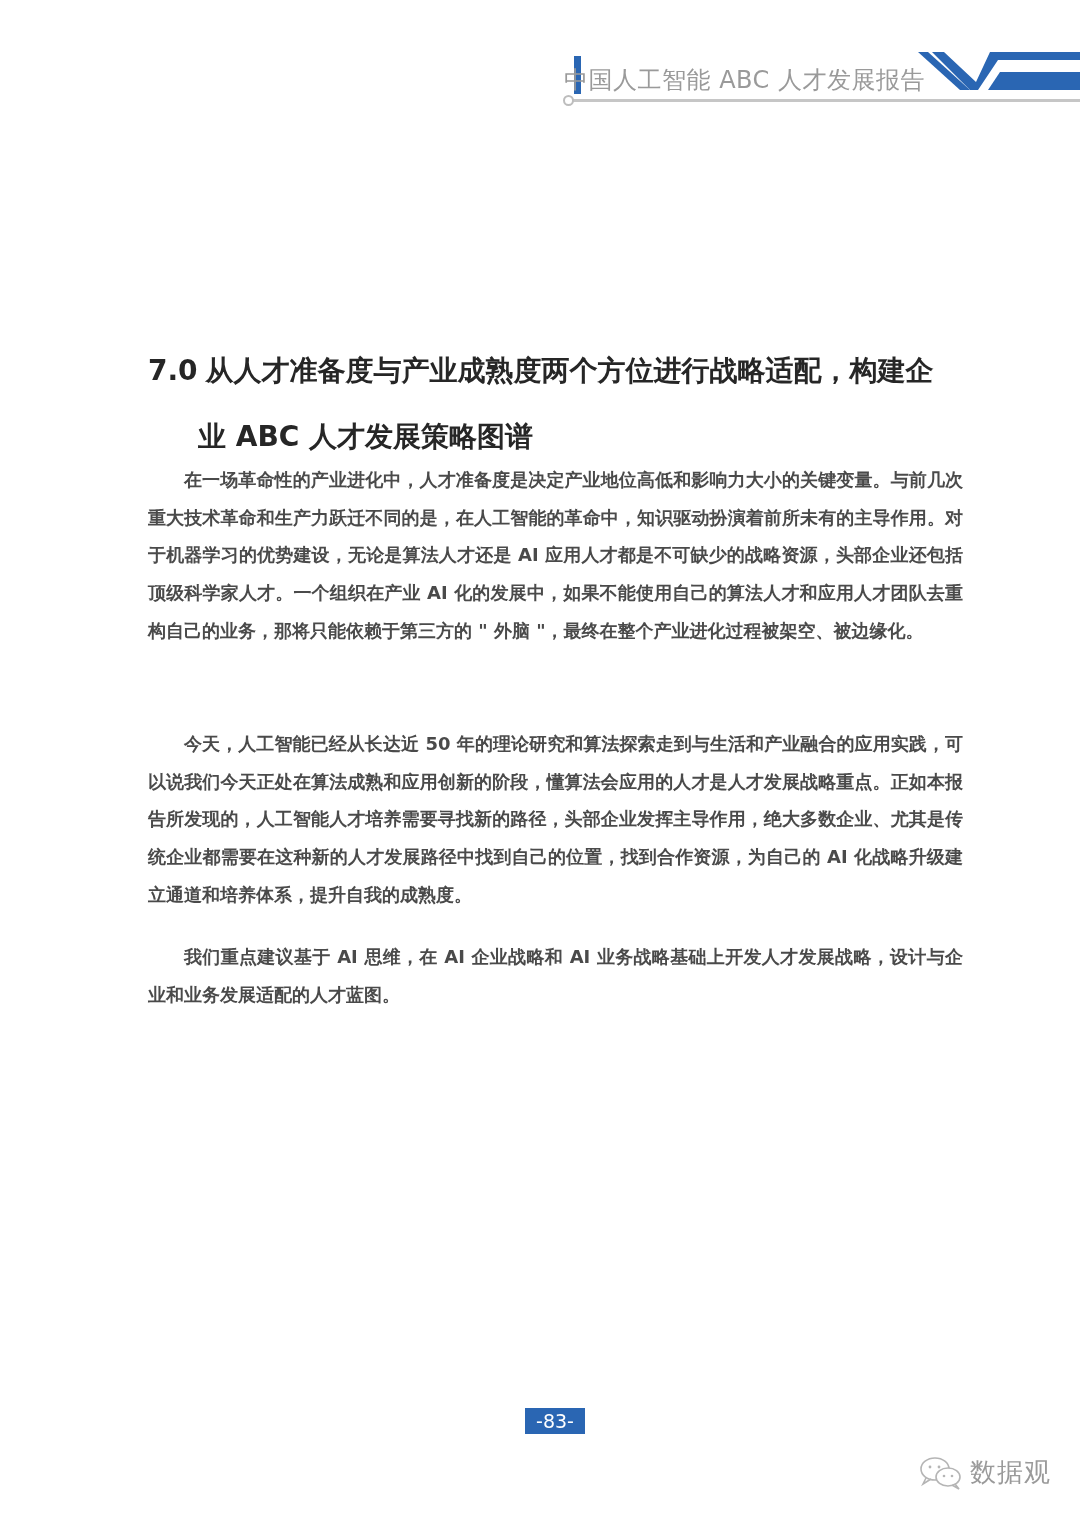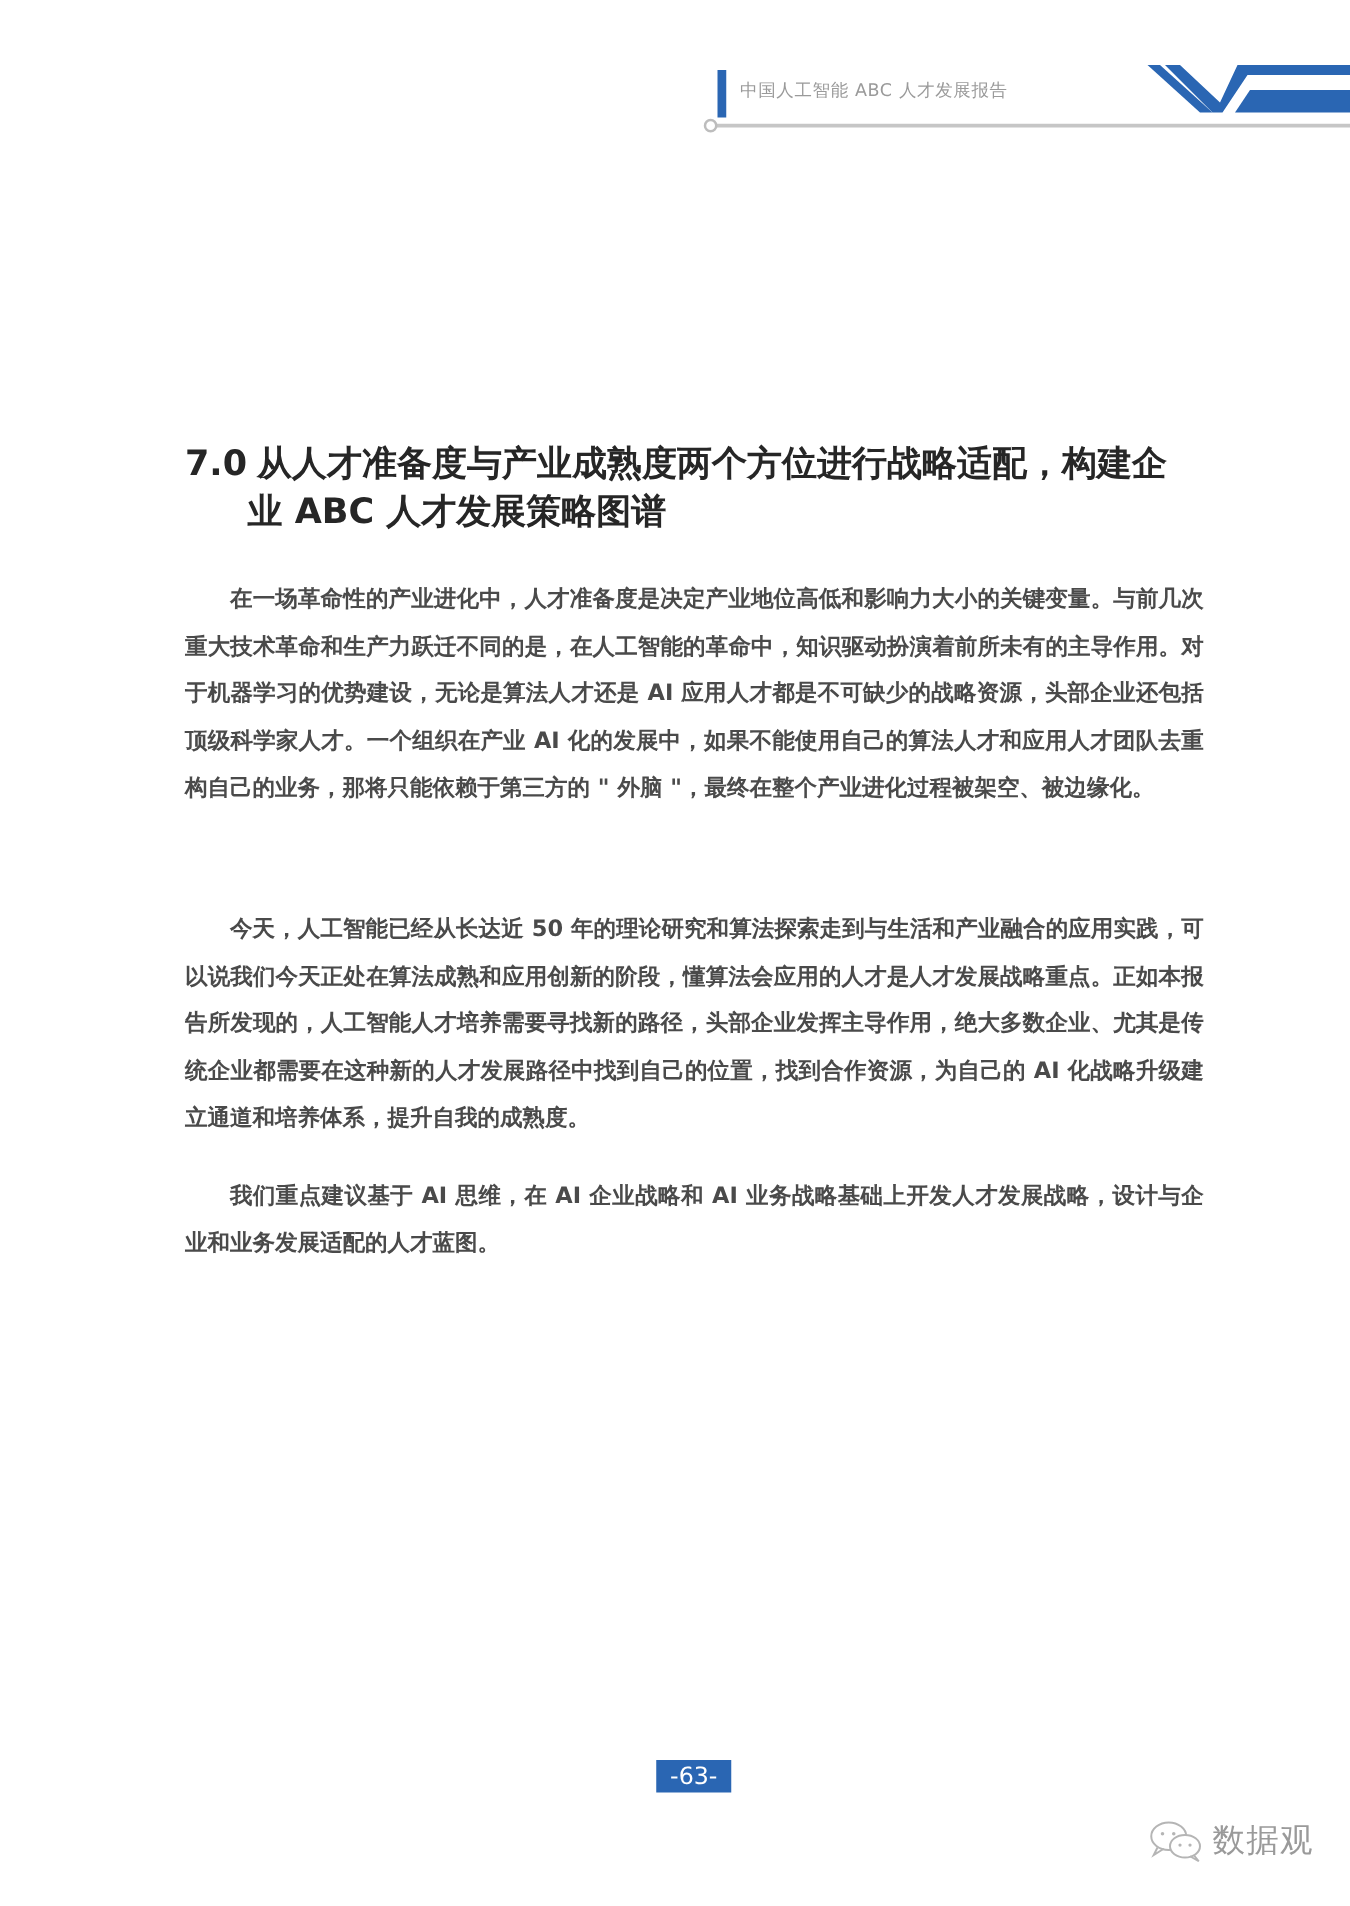--- a/index.html
+++ b/index.html
@@ -2,29 +2,29 @@
 <html><head>
 <meta charset="utf-8">
 <style>
   * { margin: 0; padding: 0; box-sizing: border-box; }
   html, body { width: 1080px; height: 1525px; background: #ffffff; overflow: hidden; }
   body { position: relative; font-family: "DejaVu Sans", "Liberation Sans", sans-serif; color: #3a3a3a; }
 
   
   .header { position: absolute; left: 0; top: 0; width: 1080px; height: 120px; }
   .header-bar { position: absolute; left: 574px; top: 56px; width: 7px; height: 38px; background: #2a66b3; }
-  .header-title { position: absolute; left: 592px; top: 64px; font-size: 14px; color: #9a9a9a; letter-spacing: 0.5px; white-space: nowrap; }
+  .header-title { position: absolute; left: 564px; top: 64px; font-size: 24px; color: #9a9a9a; letter-spacing: 0.5px; white-space: nowrap; }
   .header-line { position: absolute; left: 572px; top: 99px; width: 508px; height: 3px; background: #c6c6c6; }
   .header-dot { position: absolute; left: 563px; top: 95px; width: 11px; height: 11px; border: 2px solid #bdbdbd; border-radius: 50%; background: #fff; }
   .header-deco { position: absolute; left: 900px; top: 50px; width: 180px; height: 46px; }
 
   
   .heading { position: absolute; left: 148px; top: 352px; width: 830px; font-size: 28px; font-weight: bold; color: #262626; line-height: 38px; }
   .heading .num { margin-right: 8px; }
-  .heading .line2 { display: block; padding-left: 50px; }
+  .heading .line2 { display: block; padding-left: 50px; margin-top: 28px; }
 
   
   .body-text { position: absolute; left: 148px; width: 815px; font-size: 18px; line-height: 37.7px; color: #4a4a4a; text-align: justify; text-indent: 2em; font-weight: bold; }
   .p1 { top: 461px; }
   .p2 { top: 725px; }
   .p3 { top: 938px; }
 
   
   .page-num { position: absolute; left: 525px; top: 1408px; width: 60px; height: 26px; background: #2a66b3; color: #ffffff; font-size: 19px; text-align: center; line-height: 26px; }
   .watermark { position: absolute; left: 918px; top: 1455px; display: flex; align-items: flex-start; gap: 6px; }
@@ -48,21 +48,21 @@
 
 <h2 class="heading">
   <span class="num">7.0</span><span>从人才准备度与产业成熟度两个方位进行战略适配，构建企</span>
   <span class="line2">业 ABC 人才发展策略图谱</span>
 </h2>
 
 <p class="body-text p1">在一场革命性的产业进化中，人才准备度是决定产业地位高低和影响力大小的关键变量。与前几次重大技术革命和生产力跃迁不同的是，在人工智能的革命中，知识驱动扮演着前所未有的主导作用。对于机器学习的优势建设，无论是算法人才还是 AI 应用人才都是不可缺少的战略资源，头部企业还包括顶级科学家人才。一个组织在产业 AI 化的发展中，如果不能使用自己的算法人才和应用人才团队去重构自己的业务，那将只能依赖于第三方的 " 外脑 "，最终在整个产业进化过程被架空、被边缘化。</p>
 <p class="body-text p2">今天，人工智能已经从长达近 50 年的理论研究和算法探索走到与生活和产业融合的应用实践，可以说我们今天正处在算法成熟和应用创新的阶段，懂算法会应用的人才是人才发展战略重点。正如本报告所发现的，人工智能人才培养需要寻找新的路径，头部企业发挥主导作用，绝大多数企业、尤其是传统企业都需要在这种新的人才发展路径中找到自己的位置，找到合作资源，为自己的 AI 化战略升级建立通道和培养体系，提升自我的成熟度。</p>
 <p class="body-text p3">我们重点建议基于 AI 思维，在 AI 企业战略和 AI 业务战略基础上开发人才发展战略，设计与企业和业务发展适配的人才蓝图。</p>
 
-<div class="page-num">-63-</div>
+<div class="page-num">-83-</div>
 
 <div class="watermark">
   <svg class="watermark-icon" viewBox="0 0 46 36">
     <ellipse cx="17" cy="14" rx="14" ry="11" fill="none" stroke="#b5b5b5" stroke-width="1.6"></ellipse>
     <path d="M8 23 L5 29 L13 24" fill="none" stroke="#b5b5b5" stroke-width="1.6"></path>
     <circle cx="12" cy="12" r="1.4" fill="#b5b5b5"></circle>
     <circle cx="21" cy="12" r="1.4" fill="#b5b5b5"></circle>
     <ellipse cx="30" cy="22" rx="12" ry="9" fill="#ffffff" stroke="#b5b5b5" stroke-width="1.6"></ellipse>
     <path d="M37 29 L41 34 L34 30" fill="none" stroke="#b5b5b5" stroke-width="1.6"></path>
     <circle cx="26" cy="21" r="1.3" fill="#b5b5b5"></circle>

